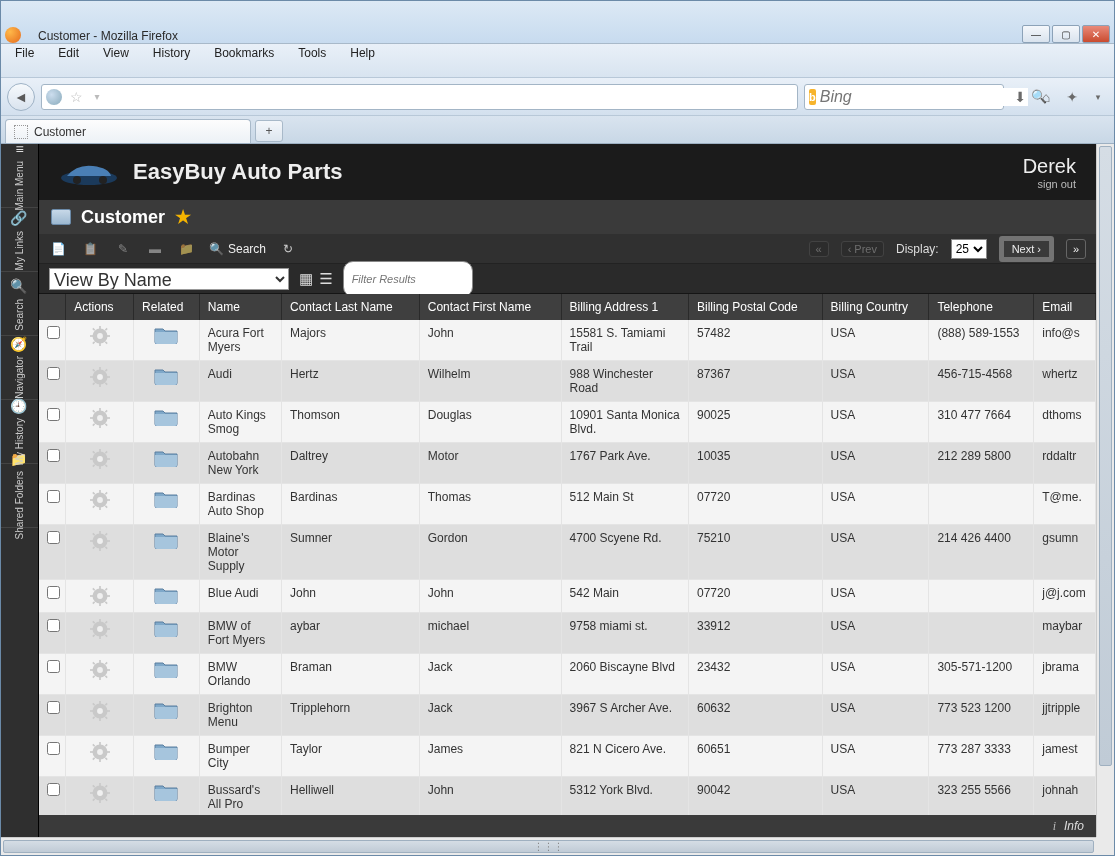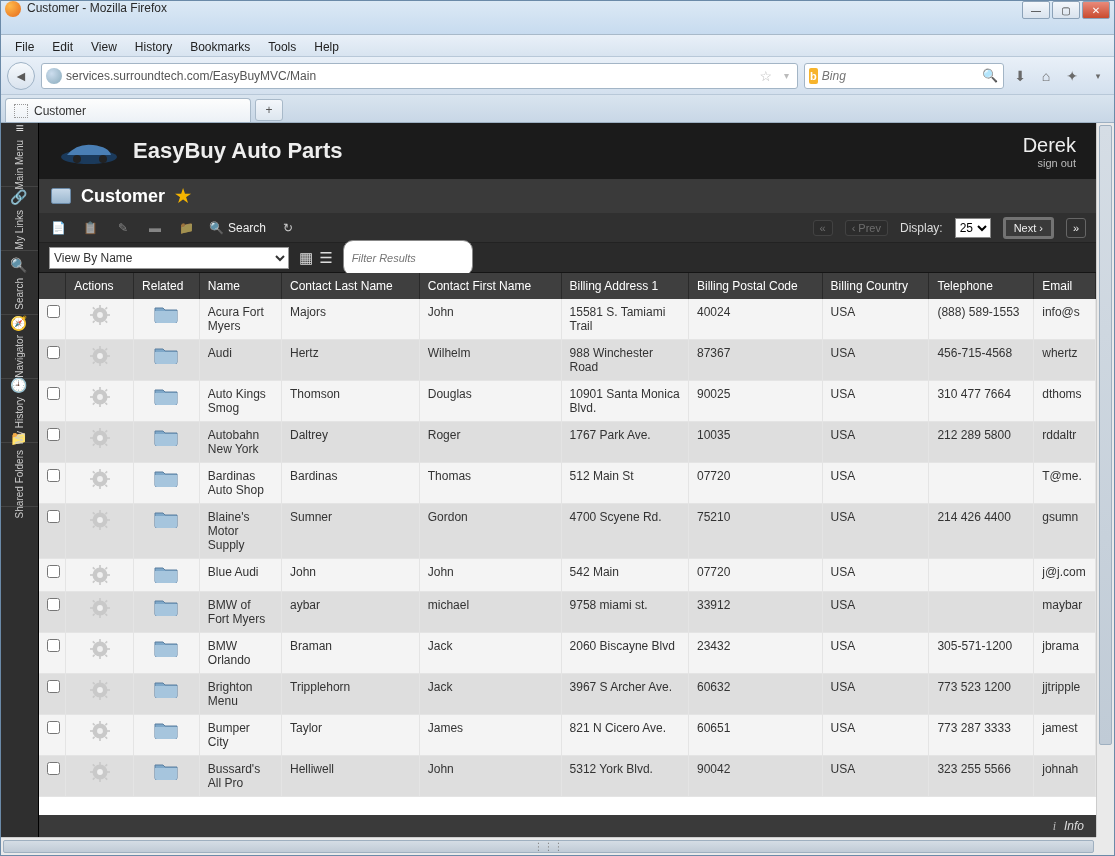--- a/index.html
+++ b/index.html
@@ -1,38 +1,38 @@
 <!DOCTYPE html>
 <html><head>
 <meta charset="utf-8">
 <style>
   * { box-sizing: border-box; margin: 0; padding: 0; }
   body { font-family: "Segoe UI", Tahoma, Verdana, sans-serif; font-size: 12px; background: #d4e5f7; overflow: hidden; }
 
   
   .window { width: 1115px; height: 856px; display: flex; flex-direction: column; border: 1px solid #6b8aa8; background: #ffffff; }
-  .titlebar { height: 34px; background: linear-gradient(#dce9f5,#c7dbef); display: flex; align-items: flex-start; padding: 0 4px; border-bottom: 1px solid #a8b9c9; }
+  .titlebar { height: 43px; background: linear-gradient(#dce9f5,#c7dbef); display: flex; align-items: flex-end; padding: 0 4px; border-bottom: 1px solid #a8b9c9; gap: 11px; }
   .titlebar .ff-icon { width: 16px; height: 16px; background: radial-gradient(circle at 30% 30%, #ffb94a, #e56a1c); border-radius: 50%; margin-right: 6px; }
   .titlebar .title-text { flex: 1; color: #2a2a2a; }
   .win-btns { display: flex; gap: 2px; }
   .win-btn { width: 28px; height: 18px; background: linear-gradient(#f4f7fb,#d9e3ee); border: 1px solid #8ca2b8; border-radius: 2px; display:flex; align-items:center; justify-content:center; font-size:10px; color:#333; }
   .win-btn.close { background: linear-gradient(#e98a7a,#c94b2f); color:#fff; }
 
-  .menubar { height: 22px; background: linear-gradient(#e9f0f8,#d8e4f0); display: flex; align-items: flex-end; padding: 0 6px; gap: 2px; border-bottom:1px solid #b8c8d8; }
+  .menubar { height: 34px; background: linear-gradient(#e9f0f8,#d8e4f0); display: flex; align-items: flex-start; padding: 0 6px; gap: 8px; border-bottom:1px solid #b8c8d8; }
   .menubar span { padding: 2px 8px; color: #222; cursor: default; }
 
   .navbar { height: 38px; background: linear-gradient(#e9f0f8,#d3e0ee); display: flex; align-items: center; padding: 0 6px; gap: 6px; border-bottom:1px solid #b8c8d8;}
   .nav-back { width:28px; height:28px; border-radius:50%; background: linear-gradient(#f6f9fc,#d9e3ee); border:1px solid #9fb3c6; display:flex; align-items:center; justify-content:center; color:#5a5a5a; font-size:14px;}
   .url-bar { flex:1; height:26px; background:#fff; border:1px solid #a3b5c6; border-radius:3px; display:flex; align-items:center; padding:0 4px; gap:4px;}
   .url-bar .globe { width:16px; height:16px; border-radius:50%; background: radial-gradient(circle at 35% 35%, #cde, #8ab); }
   .url-bar input { flex:1; border:none; outline:none; font-size:12px; color:#555; background:transparent; }
   .url-star { color:#bbb; font-size:14px; padding:0 4px;}
   .search-box { width:200px; height:26px; background:#fff; border:1px solid #a3b5c6; border-radius:3px; display:flex; align-items:center; padding:0 4px; gap:4px;}
   .search-box .bing { width:16px; height:16px; background:#f7b42c; display:flex; align-items:center; justify-content:center; color:#fff; font-weight:bold; font-size:11px; border-radius:2px;}
-  .search-box input { flex:1; border:none; outline:none; font-style:italic; color:#888; font-size:12px; }
+  .search-box input { flex:1; border:none; outline:none; font-style:italic; color:#888; font-size:16px; }
   .search-box .mag { color:#5a7da0; font-size:13px;}
   .nav-icon { width:20px; height:20px; color:#6a6a6a; font-size:14px; display:flex; align-items:center; justify-content:center;}
 
   .tab-strip { height:28px; background: linear-gradient(#d9e4ef,#c8d7e6); display:flex; align-items:flex-end; padding:0 4px; border-bottom:1px solid #9db0c2;}
   .tab { height:24px; min-width:246px; background: linear-gradient(#fdfdfd,#ecf1f6); border:1px solid #a8b9c9; border-bottom:none; border-radius:4px 4px 0 0; display:flex; align-items:center; padding:0 8px; gap:6px; color:#333;}
   .tab .tab-fav { width:14px; height:14px; border:1px dotted #999; }
   .new-tab { width:28px; height:22px; background:linear-gradient(#f4f7fb,#dde6ef); border:1px solid #a8b9c9; border-radius:3px; margin-left:4px; display:flex; align-items:center; justify-content:center; color:#555; margin-bottom:1px;}
 
   
   .content-wrap { flex:1; background:#f0f0f0; position:relative; overflow:hidden;}
@@ -64,25 +64,25 @@
 
   .toolbar { height:30px; background:#303030; display:flex; align-items:center; padding:0 10px; gap:12px; border-bottom:1px solid #222; color:#ccc;}
   .toolbar .tbtn { width:20px; height:20px; display:flex; align-items:center; justify-content:center; opacity:.55; border-radius:2px;}
   .toolbar .tbtn.active { opacity:1; }
   .toolbar .search-link { display:flex; align-items:center; gap:4px; color:#eee; cursor:pointer;}
   .toolbar .spacer { flex:1; }
   .toolbar .tag { font-size:11px; color:#aaa; border:1px solid #555; border-radius:3px; padding:1px 6px; background:#2a2a2a;}
   .toolbar .tag.disabled { opacity:.5; }
   .toolbar .display-label { color:#ddd; font-size:12px;}
   .toolbar select { background:#fff; border:1px solid #888; font-size:12px; height:20px;}
-  .toolbar .next-btn { background:#3a3a3a; border:3px solid #737373; color:#eee; padding:2px 8px; border-radius:3px; font-size:11px; cursor:pointer;}
+  .toolbar .next-btn { background:#3a3a3a; border:5px solid #737373; color:#eee; padding:2px 8px; border-radius:3px; font-size:11px; cursor:pointer;}
   .toolbar .iconbtn { border:1px solid #666; color:#eee; width:20px; height:20px; border-radius:3px; display:flex; align-items:center; justify-content:center; font-size:11px;}
 
   .subbar { height:30px; background:#2a2a2a; display:flex; align-items:center; padding:0 10px; gap:10px; border-bottom:1px solid #151515;}
-  .subbar select.viewby { width:240px; height:22px; background:#fff; border:1px solid #999; font-size:12px; color:#333;}
+  .subbar select.viewby { width:240px; height:22px; background:#fff; border:1px solid #999; font-size:18px; color:#333;}
   .subbar .view-icons { display:flex; gap:6px; color:#ddd;}
   .subbar .view-icons span { cursor:pointer; font-size:15px;}
   .subbar .loaded { flex:1; text-align:center; color:#ddd; font-size:12px;}
   .subbar input.filter { width:130px; height:36px; border:1px solid #888; border-radius:10px; padding:0 8px; font-style:italic; color:#888; font-size:11px; background:#fff;}
 
   
   .table-wrap { flex:1; overflow:hidden; background:#fff; color:#222; }
   table { border-collapse:collapse; width:100%; table-layout:fixed;}
   thead th { background:#3f3f3f; color:#fff; font-weight:normal; text-align:left; padding:6px 8px; font-size:12px; border-right:1px solid #2a2a2a; white-space:nowrap; overflow:hidden;}
   tbody td { padding:6px 8px; border-right:1px solid #e4e4e4; border-bottom:1px solid #e4e4e4; font-size:12px; color:#333; vertical-align:top; overflow:hidden;}
@@ -122,21 +122,20 @@
     <span>History</span>
     <span>Bookmarks</span>
     <span>Tools</span>
     <span>Help</span>
   </div>
 
   <div class="navbar">
     <div class="nav-back">◄</div>
     <div class="url-bar">
       <div class="globe"></div>
-      <input value="services.surroundtech.com/EasyBuyMVC/Main" style="">
       <span class="url-star">☆</span>
       <span class="url-star" style="font-size:10px;">▾</span>
     </div>
     <div class="search-box">
       <div class="bing">b</div>
       <input placeholder="Bing" style="">
       <span class="mag">🔍</span>
     </div>
     <div class="nav-icon">⬇</div>
     <div class="nav-icon">⌂</div>
@@ -288,21 +287,21 @@
                   <td style="text-align:center">
                     <svg class="folder-icon" viewBox="0 0 24 18">
                       <path d="M1 3 h8 l2 2 h12 v11 a2 2 0 0 1 -2 2 H3 a2 2 0 0 1 -2 -2 Z" fill="#7fa8c9" stroke="#5a7fa0"></path>
                       <path d="M1 6 h22 v10 a2 2 0 0 1 -2 2 H3 a2 2 0 0 1 -2 -2 Z" fill="#a6c5dd"></path>
                     </svg>
                   </td>
                   <td>Acura Fort Myers</td>
                   <td>Majors</td>
                   <td>John</td>
                   <td>15581 S. Tamiami Trail</td>
-                  <td>40024</td>
+                  <td>57482</td>
                   <td>USA</td>
                   <td>(888) 589-1553</td>
                   <td>info@s</td>
                 </tr>
                 <tr>
                   <td class="chk-cell"><input type="checkbox" style=""></td>
                   <td style="text-align:center">
                     <svg class="gear-icon" viewBox="0 0 24 24">
                       <circle cx="12" cy="12" r="9" fill="#c9c9c9"></circle>
                       <circle cx="12" cy="12" r="3.5" fill="#f0f0f0"></circle>
@@ -385,21 +384,21 @@
                     </svg>
                   </td>
                   <td style="text-align:center">
                     <svg class="folder-icon" viewBox="0 0 24 18">
                       <path d="M1 3 h8 l2 2 h12 v11 a2 2 0 0 1 -2 2 H3 a2 2 0 0 1 -2 -2 Z" fill="#7fa8c9" stroke="#5a7fa0"></path>
                       <path d="M1 6 h22 v10 a2 2 0 0 1 -2 2 H3 a2 2 0 0 1 -2 -2 Z" fill="#a6c5dd"></path>
                     </svg>
                   </td>
                   <td>Autobahn New York</td>
                   <td>Daltrey</td>
-                  <td>Roger</td>
+                  <td>Motor</td>
                   <td>1767 Park Ave.</td>
                   <td>10035</td>
                   <td>USA</td>
                   <td>212 289 5800</td>
                   <td>rddaltr</td>
                 </tr>
                 <tr>
                   <td class="chk-cell"><input type="checkbox" style=""></td>
                   <td style="text-align:center">
                     <svg class="gear-icon" viewBox="0 0 24 24">

